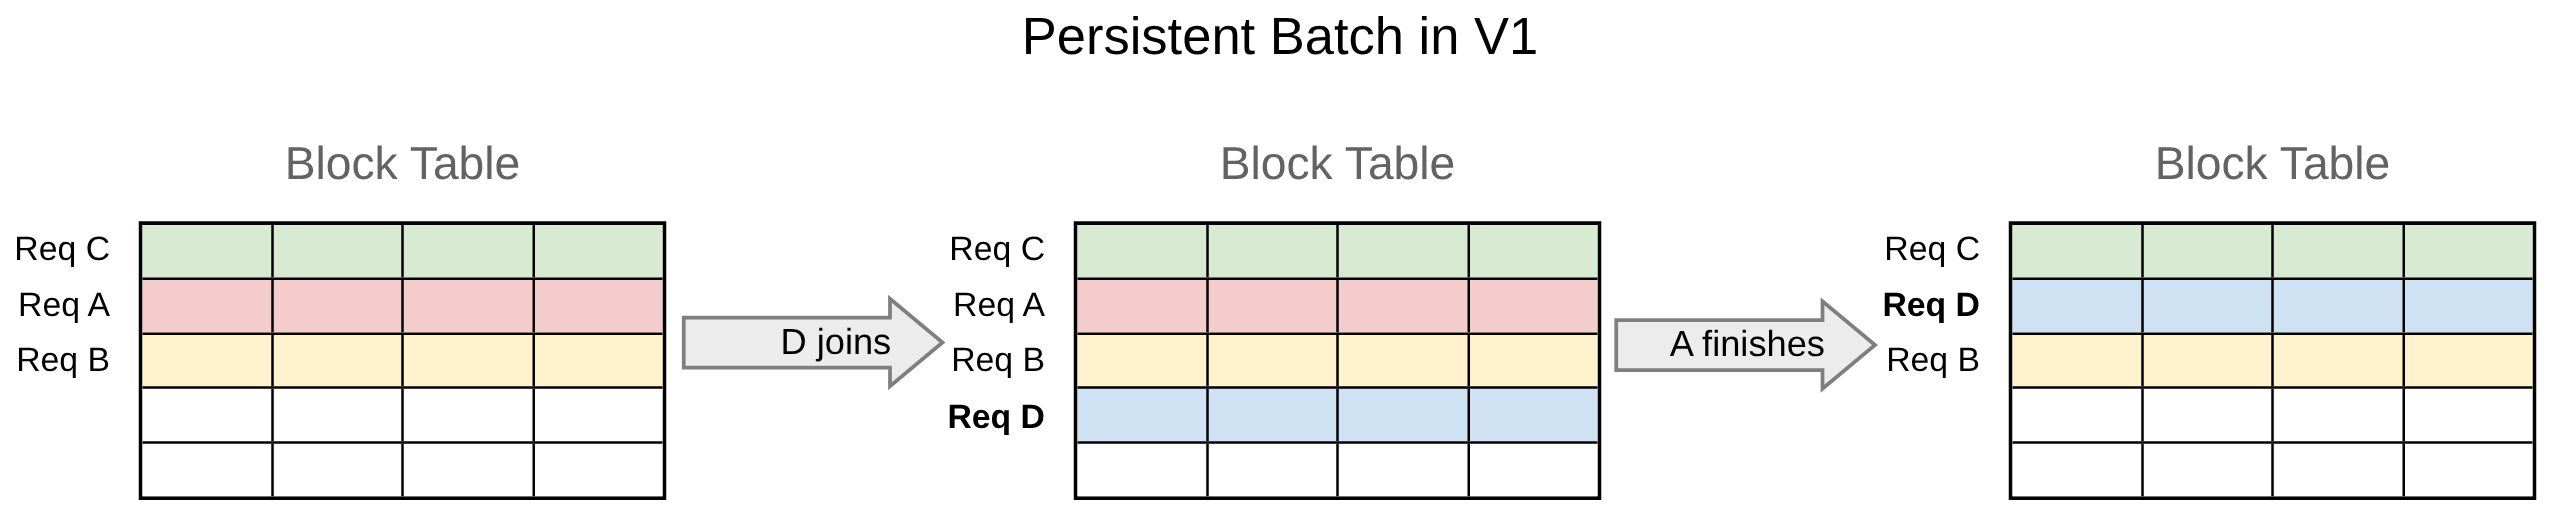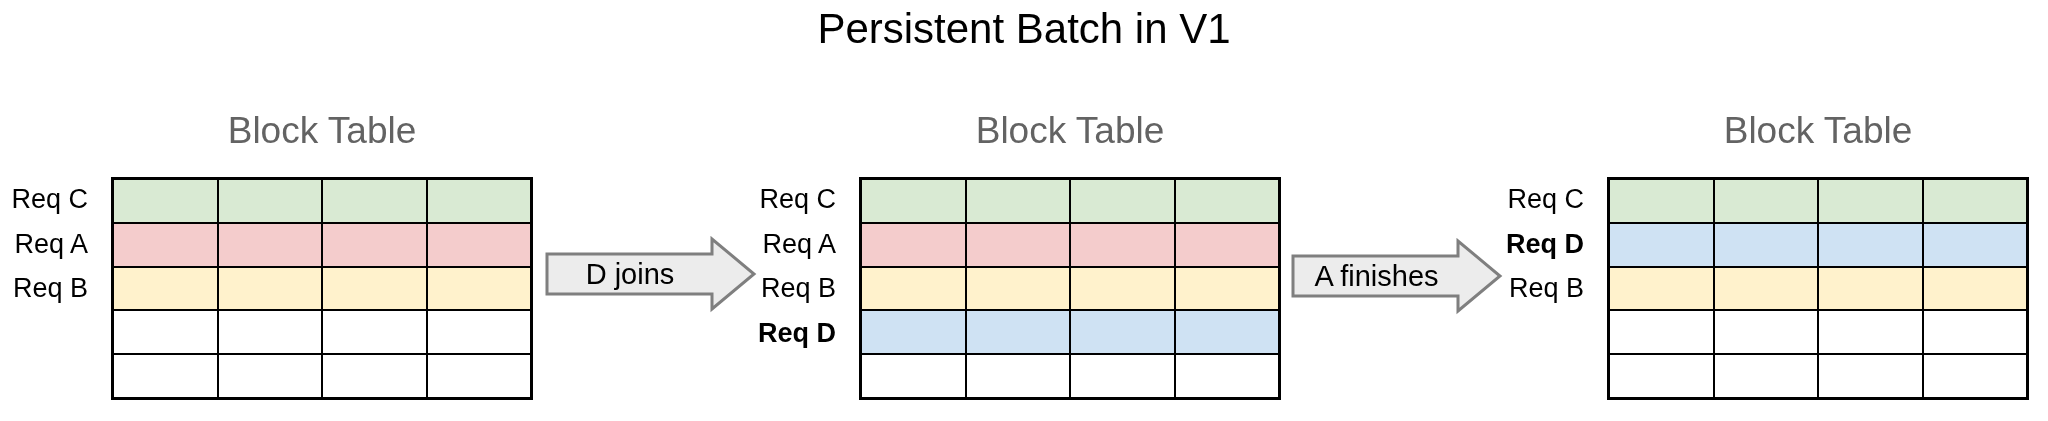--- a/index.html
+++ b/index.html
@@ -28,21 +28,21 @@
   .cell + .cell{border-left:2px solid #000}
   .lab{
     position:absolute;width:207px;height:44.6px;line-height:44.6px;
     text-align:right;font-size:27px;white-space:nowrap;
   }
   .lx0{left:-119px}.lx1{left:629px}.lx2{left:1377px}
   .lr0{top:177px}.lr1{top:221.6px}.lr2{top:266.2px}.lr3{top:310.8px}
   .arrow-svg{position:absolute;width:214px;height:78px;}
   .a0{left:544px;top:236px}.a1{left:1290px;top:238px}
   .arrowlabel{
-    position:absolute;text-align:center;font-size:29px;
+    position:absolute;text-align:right;font-size:29px;
   }
   .al0{left:547px;top:255px;width:166px;height:38px;line-height:38px}
   .al1{left:1293px;top:257px;width:167px;height:39px;line-height:39px}
 </style>
 </head>
 <body>
 
 <div class="title">Persistent Batch in V1</div>
 
 <div class="heading hx0" style="color: rgb(99, 99, 99);">Block Table</div>

